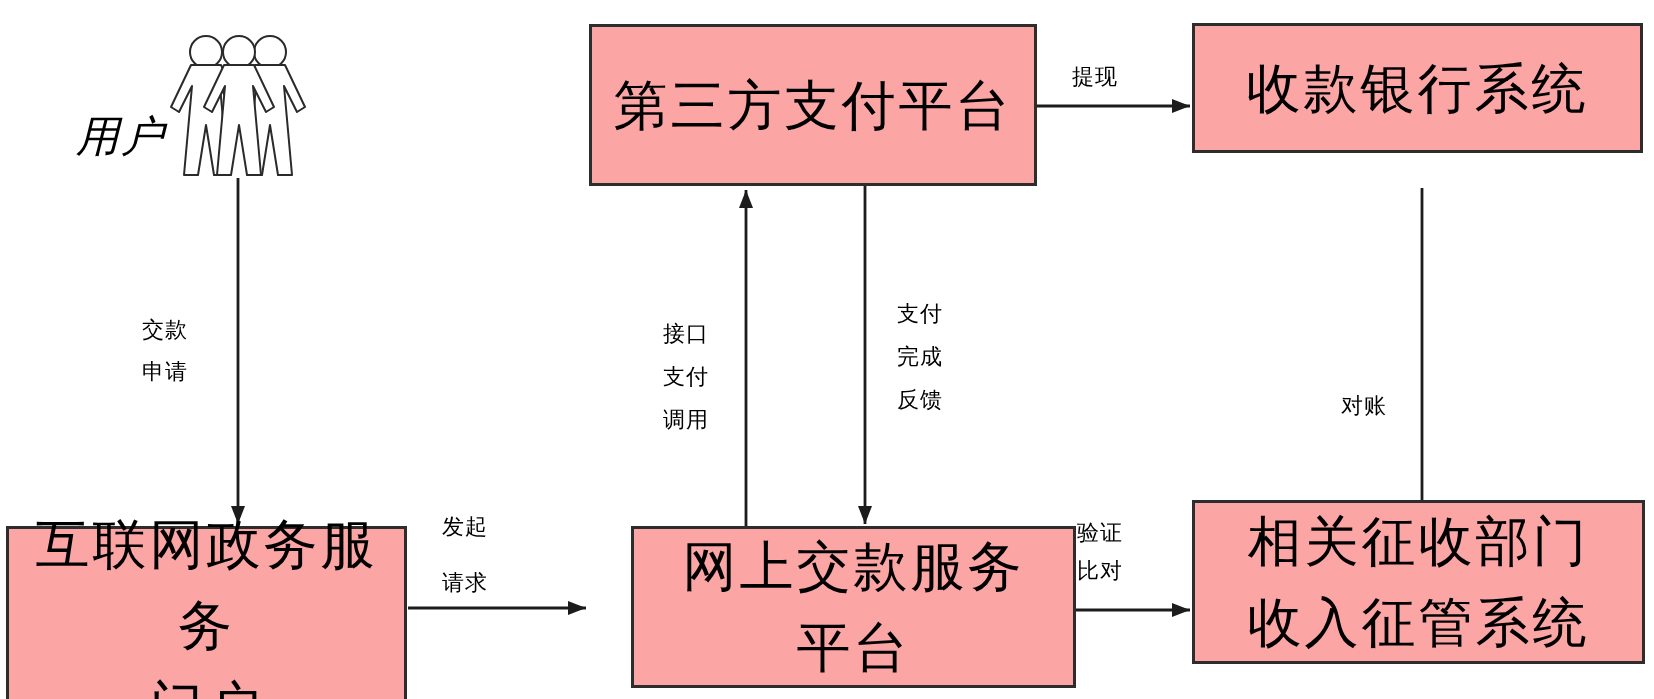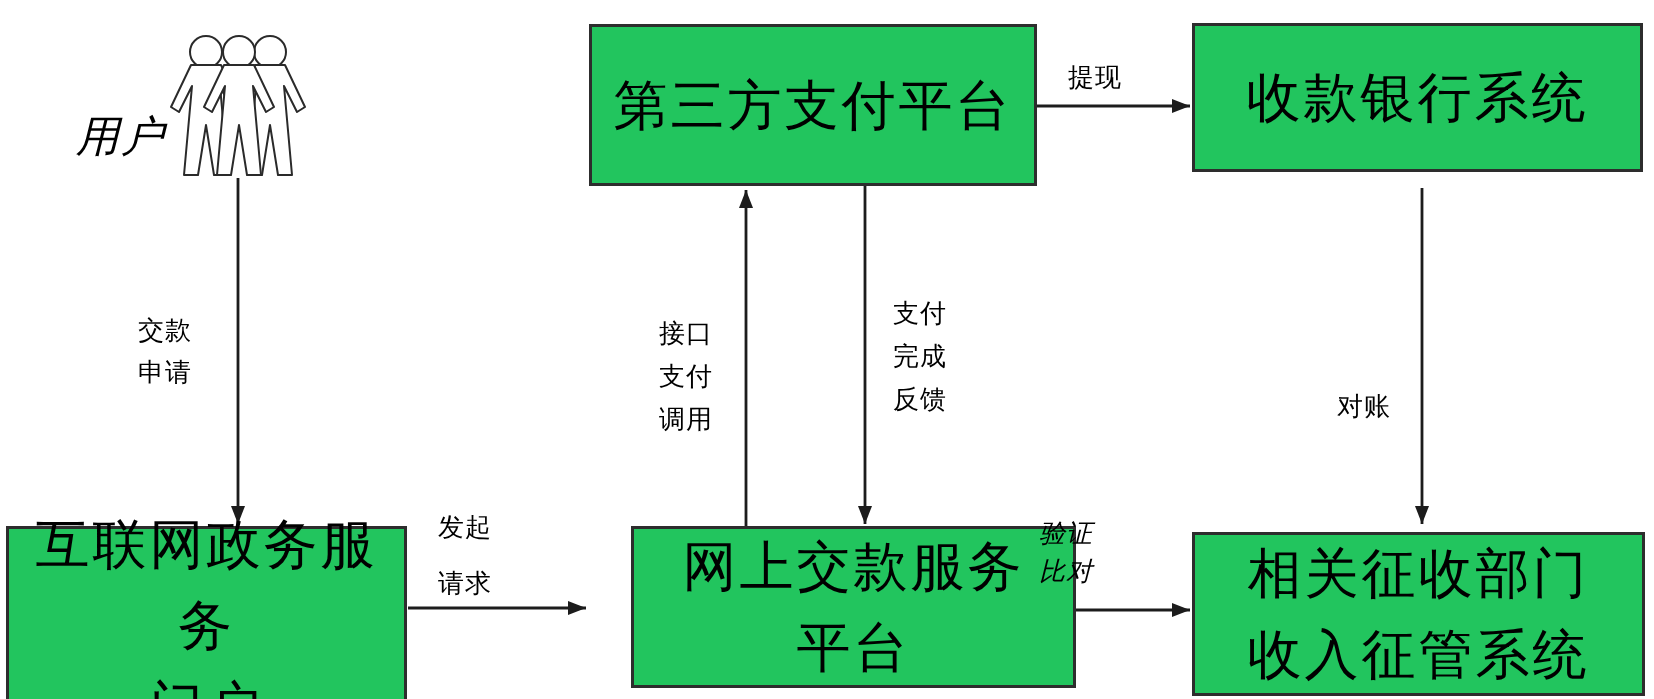--- a/index.html
+++ b/index.html
@@ -2,27 +2,27 @@
 <html><head>
 <meta charset="utf-8">
 <style>
   html,body{margin:0;padding:0;background:#ffffff;}
   body{font-family:"Liberation Sans","DejaVu Sans",sans-serif;}
   #canvas{
     position:relative;width:1654px;height:699px;background:#ffffff;overflow:hidden;
   }
   .wires{position:absolute;left:0;top:0;width:1654px;height:699px;}
   .node{
-    position:absolute;box-sizing:border-box;border:3px solid #2d2d2d;background:#22c55e;
+    position:absolute;box-sizing:border-box;border:3px solid #2d2d2d;background:#fca5a5;
     display:flex;align-items:center;justify-content:center;text-align:center;
     color:#000000;font-size:54px;letter-spacing:3px;line-height:1.5;
     white-space:pre-line;font-weight:500;
   }
   .edge-label{
-    position:absolute;color:#000000;font-size:26px;letter-spacing:1px;
+    position:absolute;color:#000000;font-size:22px;letter-spacing:1px;
     text-align:center;white-space:pre-line;line-height:42px;width:140px;
   }
   .actor-label{
     position:absolute;color:#000000;font-size:43px;letter-spacing:2px;
     text-align:center;width:140px;font-style:italic;
   }
   .people-icon{position:absolute;left:165px;top:28px;width:148px;height:152px;}
   .people-icon path,.people-icon circle{fill:#ffffff;stroke:#2a2a2a;stroke-width:2px;stroke-linejoin:round;}
 </style>
 </head>
@@ -62,45 +62,45 @@
     <g>
       <circle cx="74" cy="24" r="16"></circle>
       <path d="M59,37 H89 L109,79 L101,84 L88,58 L96,147 L82,147 L74,97 L66,147 L52,147 L60,58 L47,84 L39,79 Z"></path>
     </g>
   </svg>
 
   <div class="actor-label" style="left:51px;top:108px;">用户</div>
 
   <div class="node" style="left:589px;top:24px;width:448px;height:162px;">第三方支付平台</div>
 
-  <div class="node" style="left:1192px;top:23px;width:451px;height:149px;">收款银行系统</div>
+  <div class="node" style="left:1192px;top:23px;width:451px;height:130px;">收款银行系统</div>
 
   <div class="node" style="left:6px;top:526px;width:401px;height:199px;">互联网政务服务
 门户</div>
 
   <div class="node" style="left:588px;top:526px;width:445px;height:162px;margin-left:43px;">网上交款服务
 平台</div>
 
-  <div class="node" style="left:1192px;top:532px;width:453px;height:164px;">相关征收部门
+  <div class="node" style="left:1192px;top:500px;width:453px;height:164px;">相关征收部门
 收入征管系统</div>
 
   <div class="edge-label" style="left:95px;top:309px;">交款
 申请</div>
 
   <div class="edge-label" style="left:395px;top:499px;line-height:56px;">发起
 请求</div>
 
   <div class="edge-label" style="left:616px;top:292px;line-height:43px;margin-top:20px;">接口
 支付
 调用</div>
 
   <div class="edge-label" style="left:850px;top:292px;line-height:43px;">支付
 完成
 反馈</div>
 
   <div class="edge-label" style="left:1025px;top:56px;">提现</div>
 
   <div class="edge-label" style="left:1294px;top:385px;">对账</div>
 
-  <div class="edge-label" style="left:996px;top:514px;line-height:38px;font-style:italic;">验证
+  <div class="edge-label" style="left:1030px;top:514px;line-height:38px;">验证
 比对</div>
 
 </div>
 
 </body></html>

